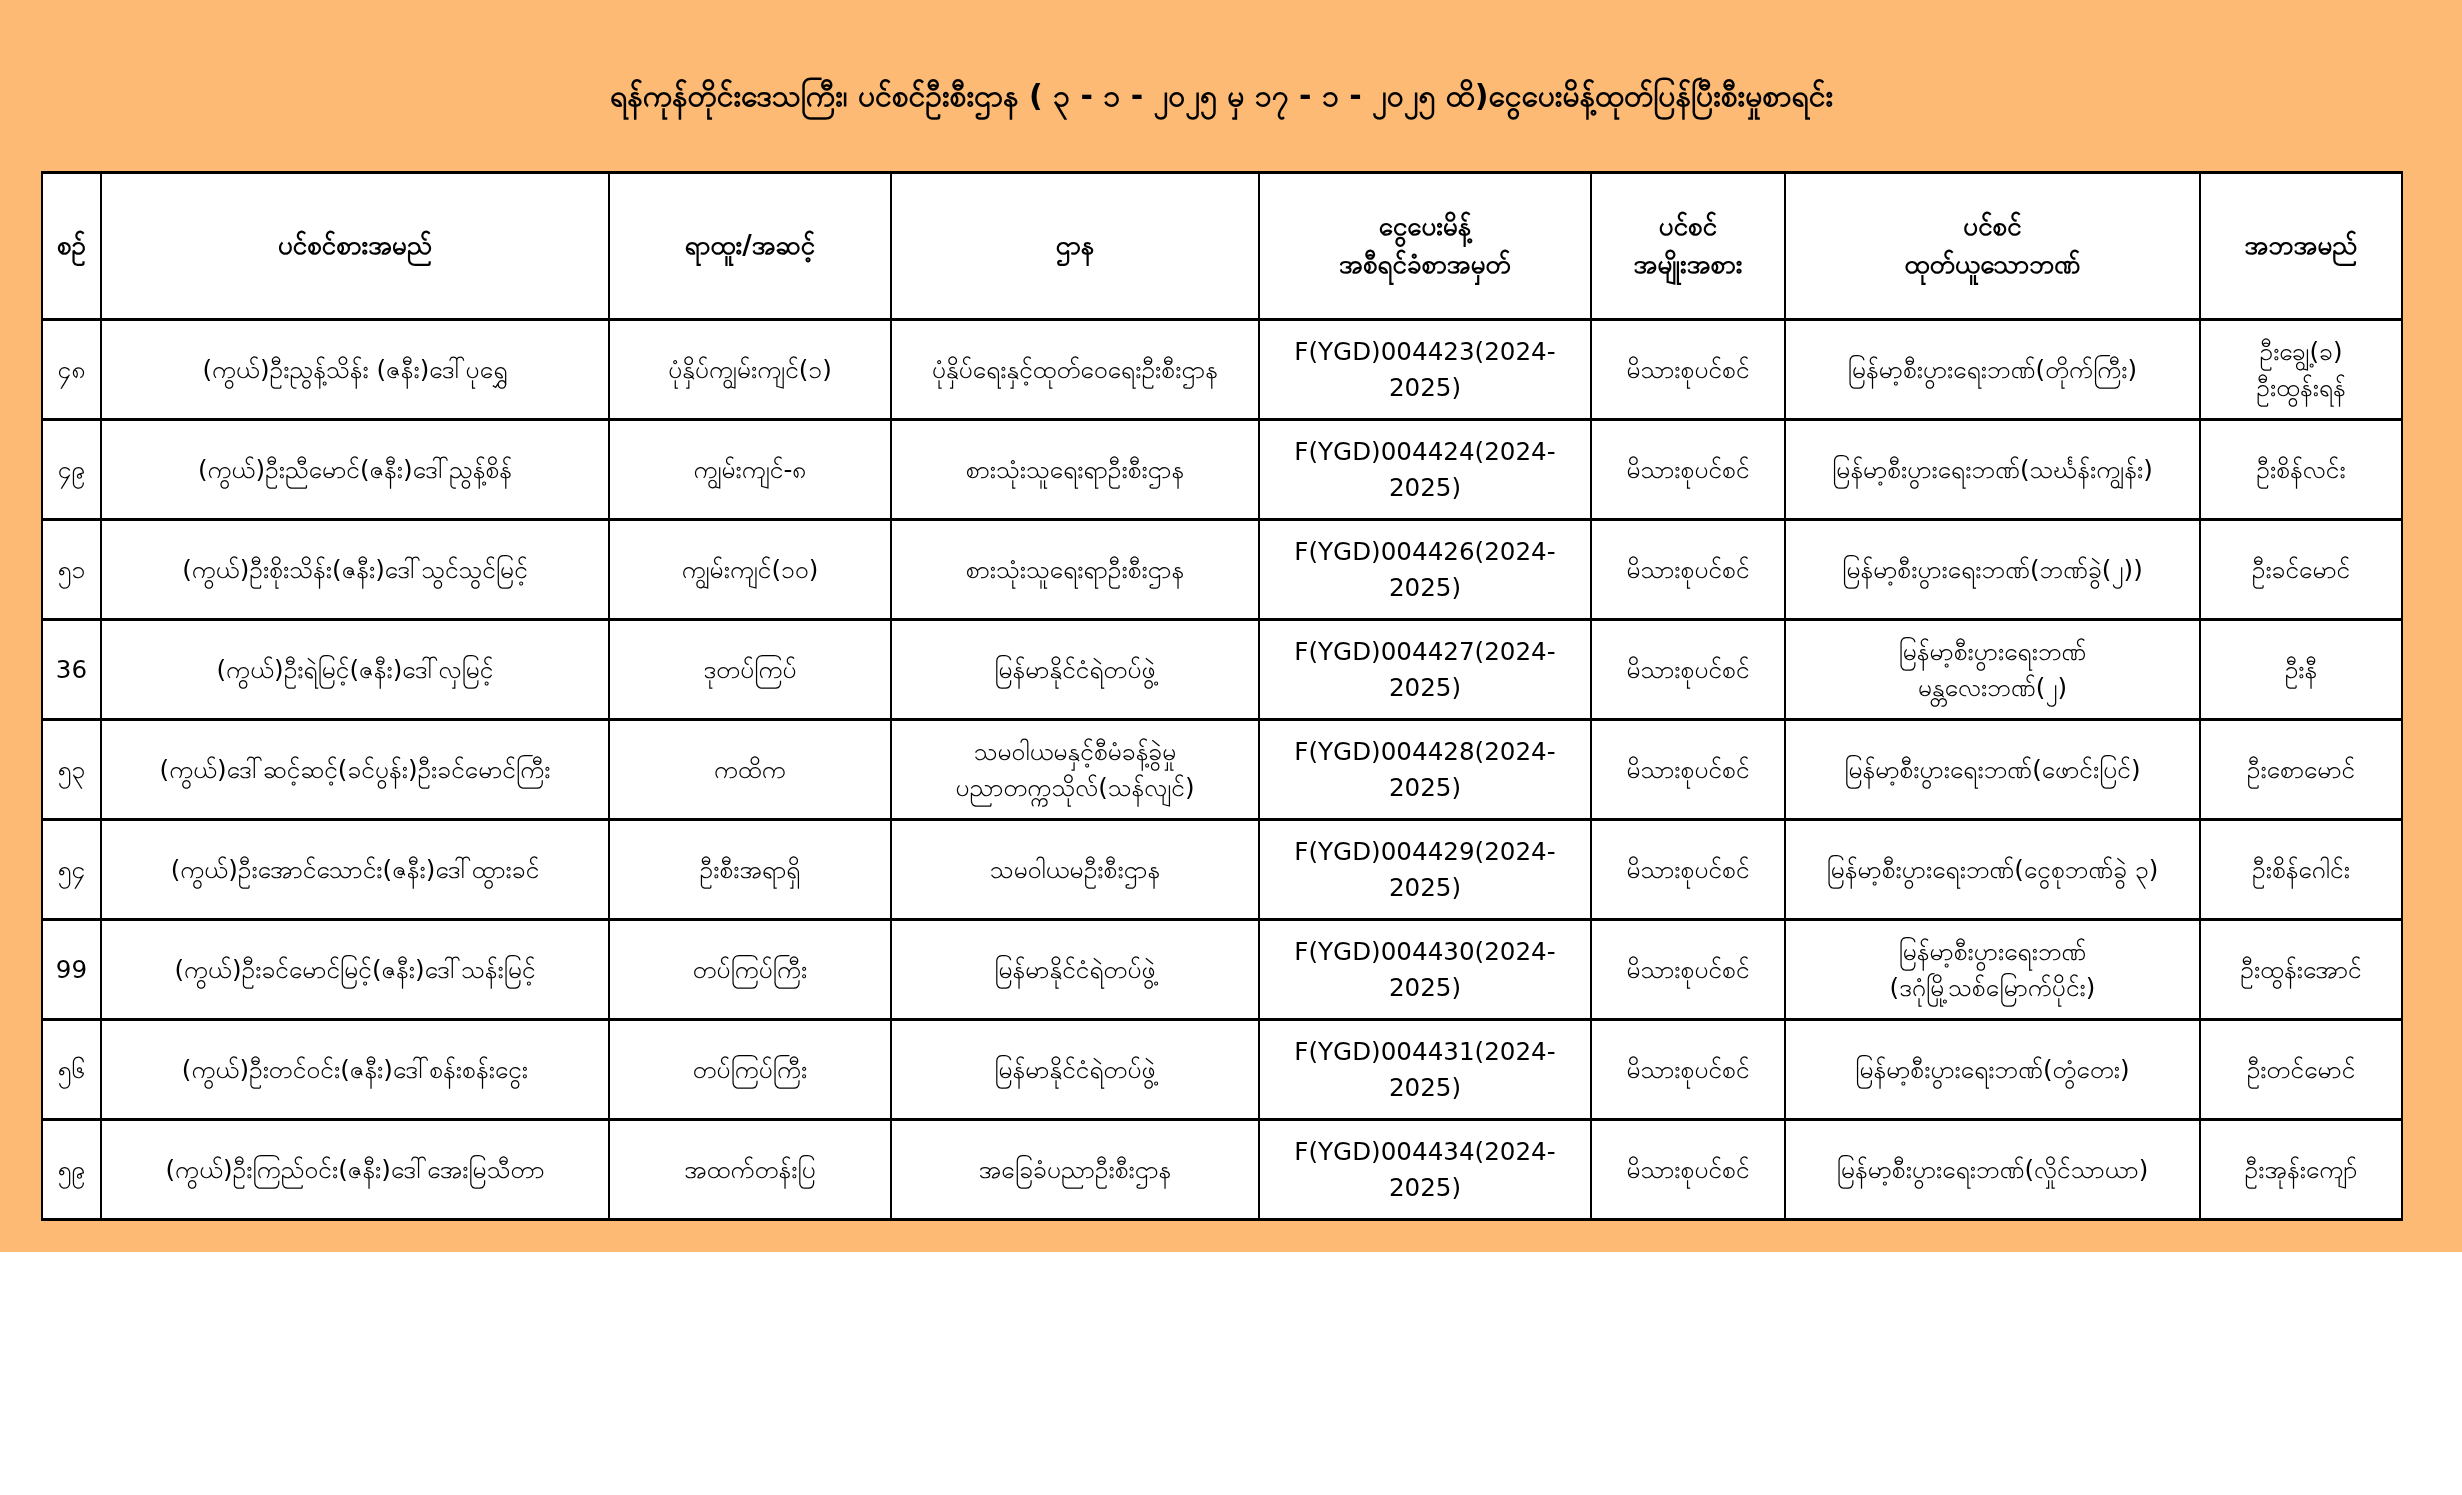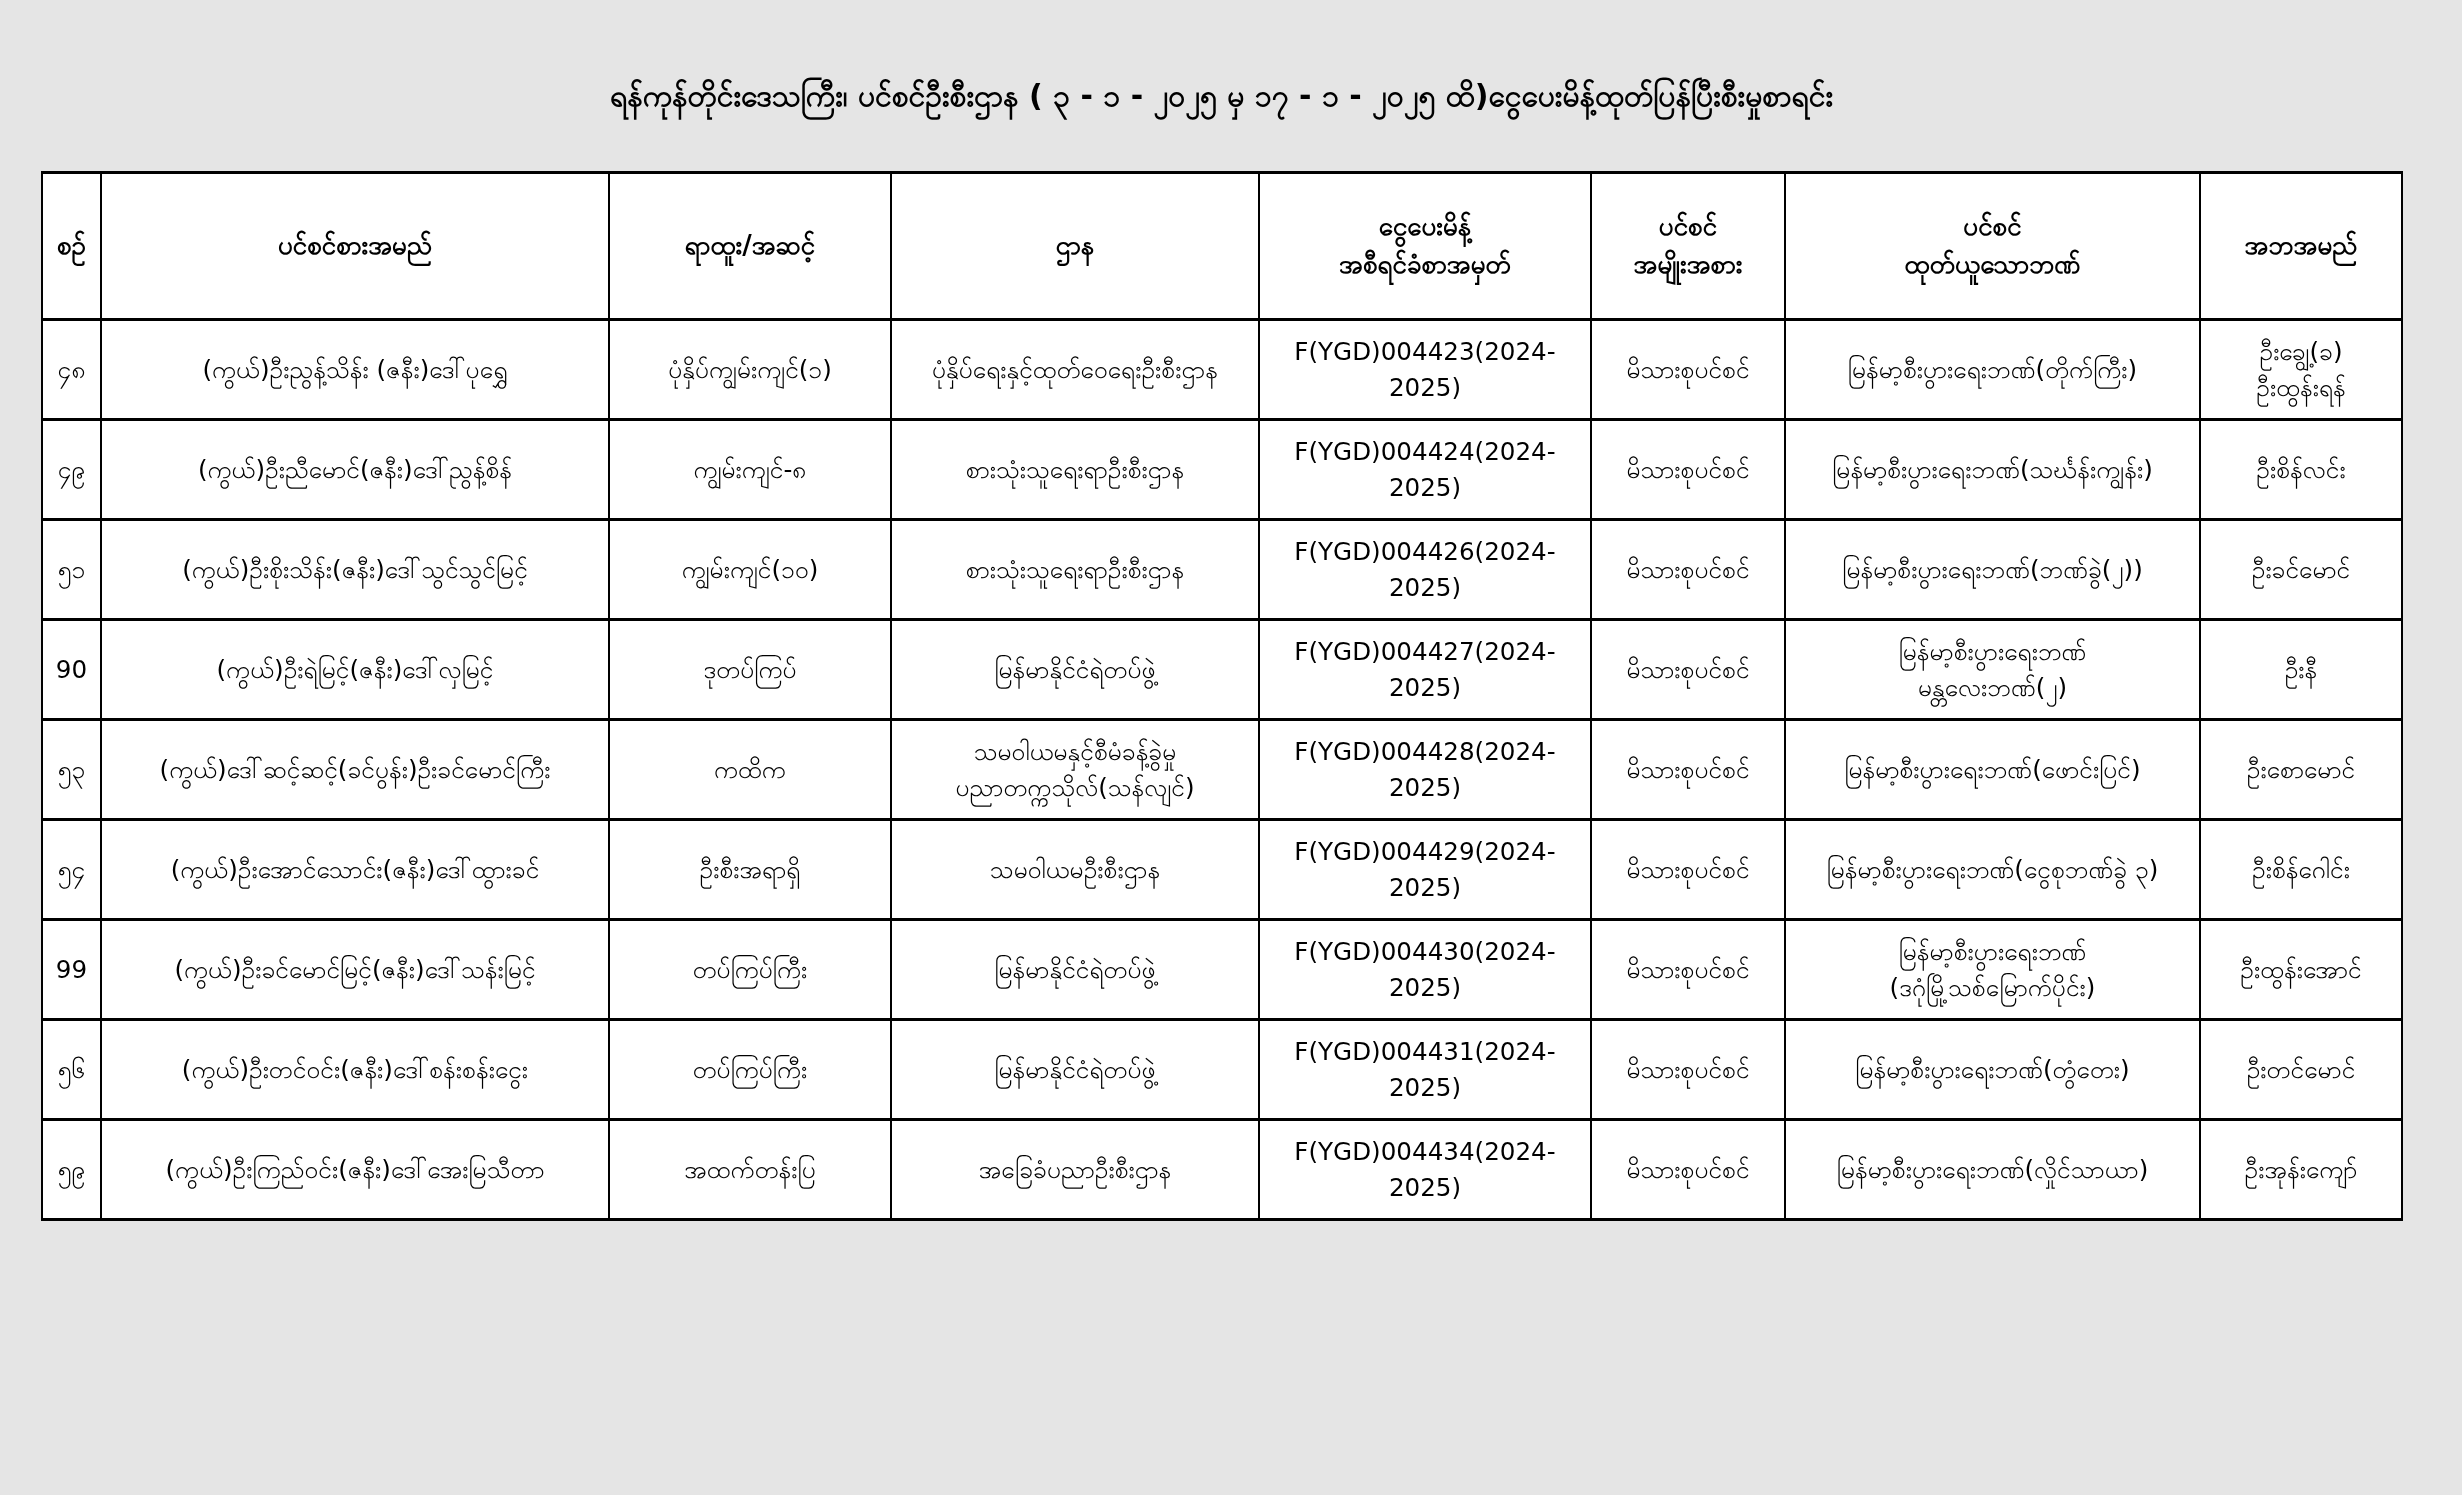--- a/index.html
+++ b/index.html
@@ -5,22 +5,22 @@
   html, body {
     margin: 0;
     padding: 0;
     background: #ffffff;
     color: #000000;
     font-family: "DejaVu Sans", sans-serif;
   }
   .page {
     position: relative;
     width: 2462px;
-    height: 1495px;
-    background: #e5e5e5;
+    height: 1252px;
+    background: #fdba74;
     overflow: hidden;
   }
   .doc-title {
     position: absolute;
     left: 41px;
     top: 76px;
     width: 2361px;
     text-align: center;
     font-size: 30px;
     font-weight: bold;
@@ -116,21 +116,21 @@
       <td>၅၁</td>
       <td>(ကွယ်)ဦးစိုးသိန်း(ဇနီး)ဒေါ်သွင်သွင်မြင့်</td>
       <td>ကျွမ်းကျင်(၁၀)</td>
       <td>စားသုံးသူရေးရာဦးစီးဌာန</td>
       <td>F(YGD)004426(2024-2025)</td>
       <td>မိသားစုပင်စင်</td>
       <td>မြန်မာ့စီးပွားရေးဘဏ်(ဘဏ်ခွဲ(၂))</td>
       <td>ဦးခင်မောင်</td>
     </tr>
         <tr>
-      <td>90</td>
+      <td>36</td>
       <td>(ကွယ်)ဦးရဲမြင့်(ဇနီး)ဒေါ်လှမြင့်</td>
       <td>ဒုတပ်ကြပ်</td>
       <td>မြန်မာနိုင်ငံရဲတပ်ဖွဲ့</td>
       <td>F(YGD)004427(2024-2025)</td>
       <td>မိသားစုပင်စင်</td>
       <td>မြန်မာ့စီးပွားရေးဘဏ်
 မန္တလေးဘဏ်(၂)</td>
       <td>ဦးနီ</td>
     </tr>
         <tr>

